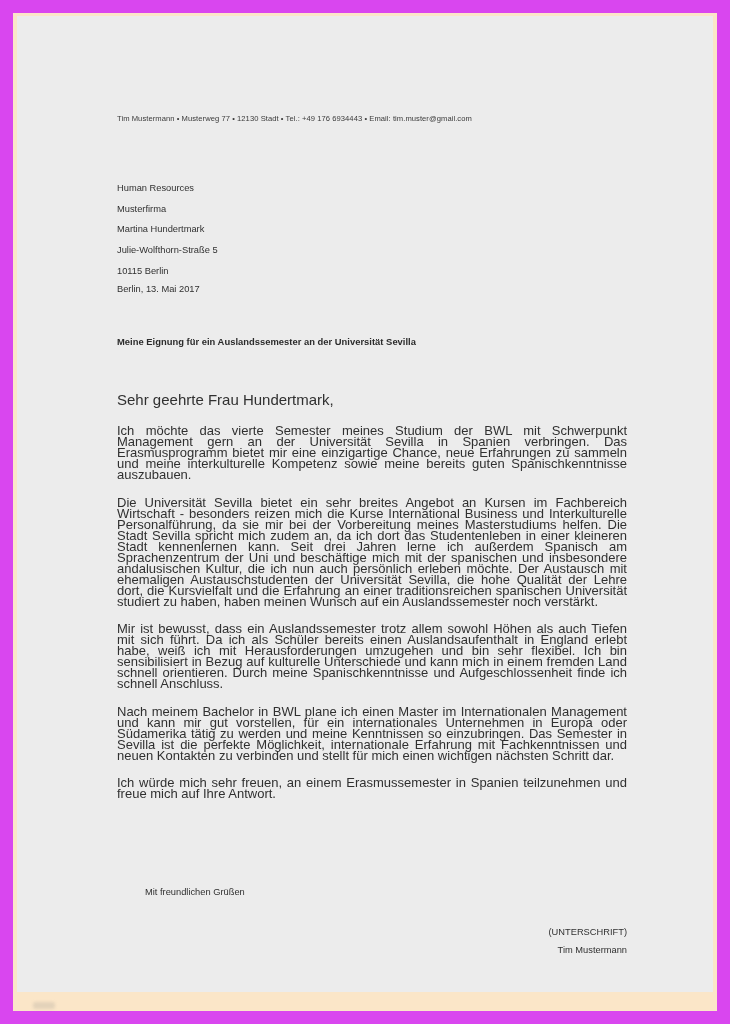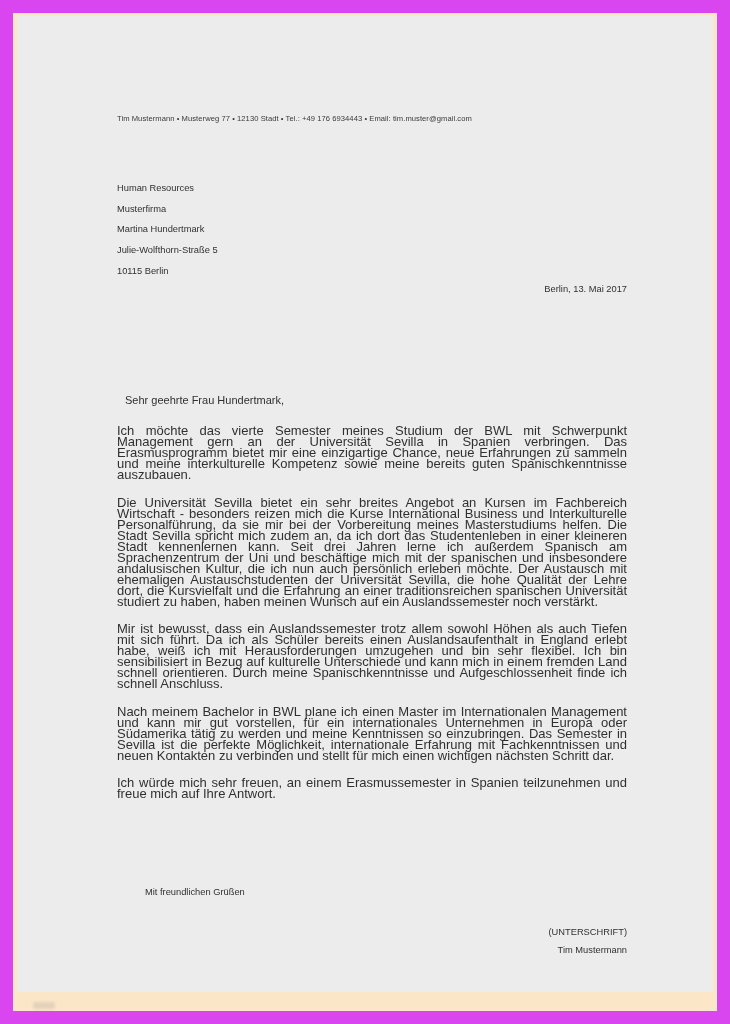--- a/index.html
+++ b/index.html
@@ -74,44 +74,44 @@
     line-height: 20.7px;
     color: #303030;
   }
   .recipient div { white-space: nowrap; }
 
   .date-line {
     position: absolute;
     left: 0;
     top: 266px;
     width: 510px;
-    text-align: right;
+    text-align: left;
     font-size: 9.3px;
     line-height: 14px;
     color: #303030;
   }
 
   .subject {
     position: absolute;
     left: 0;
     top: 319px;
     width: 510px;
     font-size: 9.4px;
     font-weight: bold;
     line-height: 14px;
     color: #2b2b2b;
     letter-spacing: 0.02px;
   }
 
   .salutation {
     position: absolute;
-    left: 8px;
+    left: 0;
     top: 377px;
     width: 510px;
-    font-size: 11px;
+    font-size: 15px;
     line-height: 14px;
     color: #303030;
   }
 
   .body-block {
     position: absolute;
     left: 0;
     top: 409px;
     width: 510px;
   }
@@ -177,20 +177,21 @@
       <div class="recipient">
         <div>Human Resources</div>
         <div>Musterfirma</div>
         <div>Martina Hundertmark</div>
         <div>Julie-Wolfthorn-Straße 5</div>
         <div>10115 Berlin</div>
       </div>
 
       <div class="date-line">Berlin, 13. Mai 2017</div>
 
+      <div class="subject">Meine Eignung für ein Auslandssemester an der Universität Sevilla</div>
 
       <div class="salutation">Sehr geehrte Frau Hundertmark,</div>
 
       <div class="body-block">
         <p class="para">Ich möchte das vierte Semester meines Studium der BWL mit Schwerpunkt Management gern an der Universität Sevilla in Spanien verbringen. Das Erasmusprogramm bietet mir eine einzigartige Chance, neue Erfahrungen zu sammeln und meine interkulturelle Kompetenz sowie meine bereits guten Spanischkenntnisse auszubauen.</p>
         <p class="para">Die Universität Sevilla bietet ein sehr breites Angebot an Kursen im Fachbereich Wirtschaft - besonders reizen mich die Kurse International Business und Interkulturelle Personalführung, da sie mir bei der Vorbereitung meines Masterstudiums helfen. Die Stadt Sevilla spricht mich zudem an, da ich dort das Studentenleben in einer kleineren Stadt kennenlernen kann. Seit drei Jahren lerne ich außerdem Spanisch am Sprachenzentrum der Uni und beschäftige mich mit der spanischen und insbesondere andalusischen Kultur, die ich nun auch persönlich erleben möchte. Der Austausch mit ehemaligen Austauschstudenten der Universität Sevilla, die hohe Qualität der Lehre dort, die Kursvielfalt und die Erfahrung an einer traditionsreichen spanischen Universität studiert zu haben, haben meinen Wunsch auf ein Auslandssemester noch verstärkt.</p>
         <p class="para">Mir ist bewusst, dass ein Auslandssemester trotz allem sowohl Höhen als auch Tiefen mit sich führt. Da ich als Schüler bereits einen Auslandsaufenthalt in England erlebt habe, weiß ich mit Herausforderungen umzugehen und bin sehr flexibel. Ich bin sensibilisiert in Bezug auf kulturelle Unterschiede und kann mich in einem fremden Land schnell orientieren. Durch meine Spanischkenntnisse und Aufgeschlossenheit finde ich schnell Anschluss.</p>
         <p class="para">Nach meinem Bachelor in BWL plane ich einen Master im Internationalen Management und kann mir gut vorstellen, für ein internationales Unternehmen in Europa oder Südamerika tätig zu werden und meine Kenntnissen so einzubringen. Das Semester in Sevilla ist die perfekte Möglichkeit, internationale Erfahrung mit Fachkenntnissen und neuen Kontakten zu verbinden und stellt für mich einen wichtigen nächsten Schritt dar.</p>
         <p class="para last-para">Ich würde mich sehr freuen, an einem Erasmussemester in Spanien teilzunehmen und freue mich auf Ihre Antwort.</p>
       </div>

